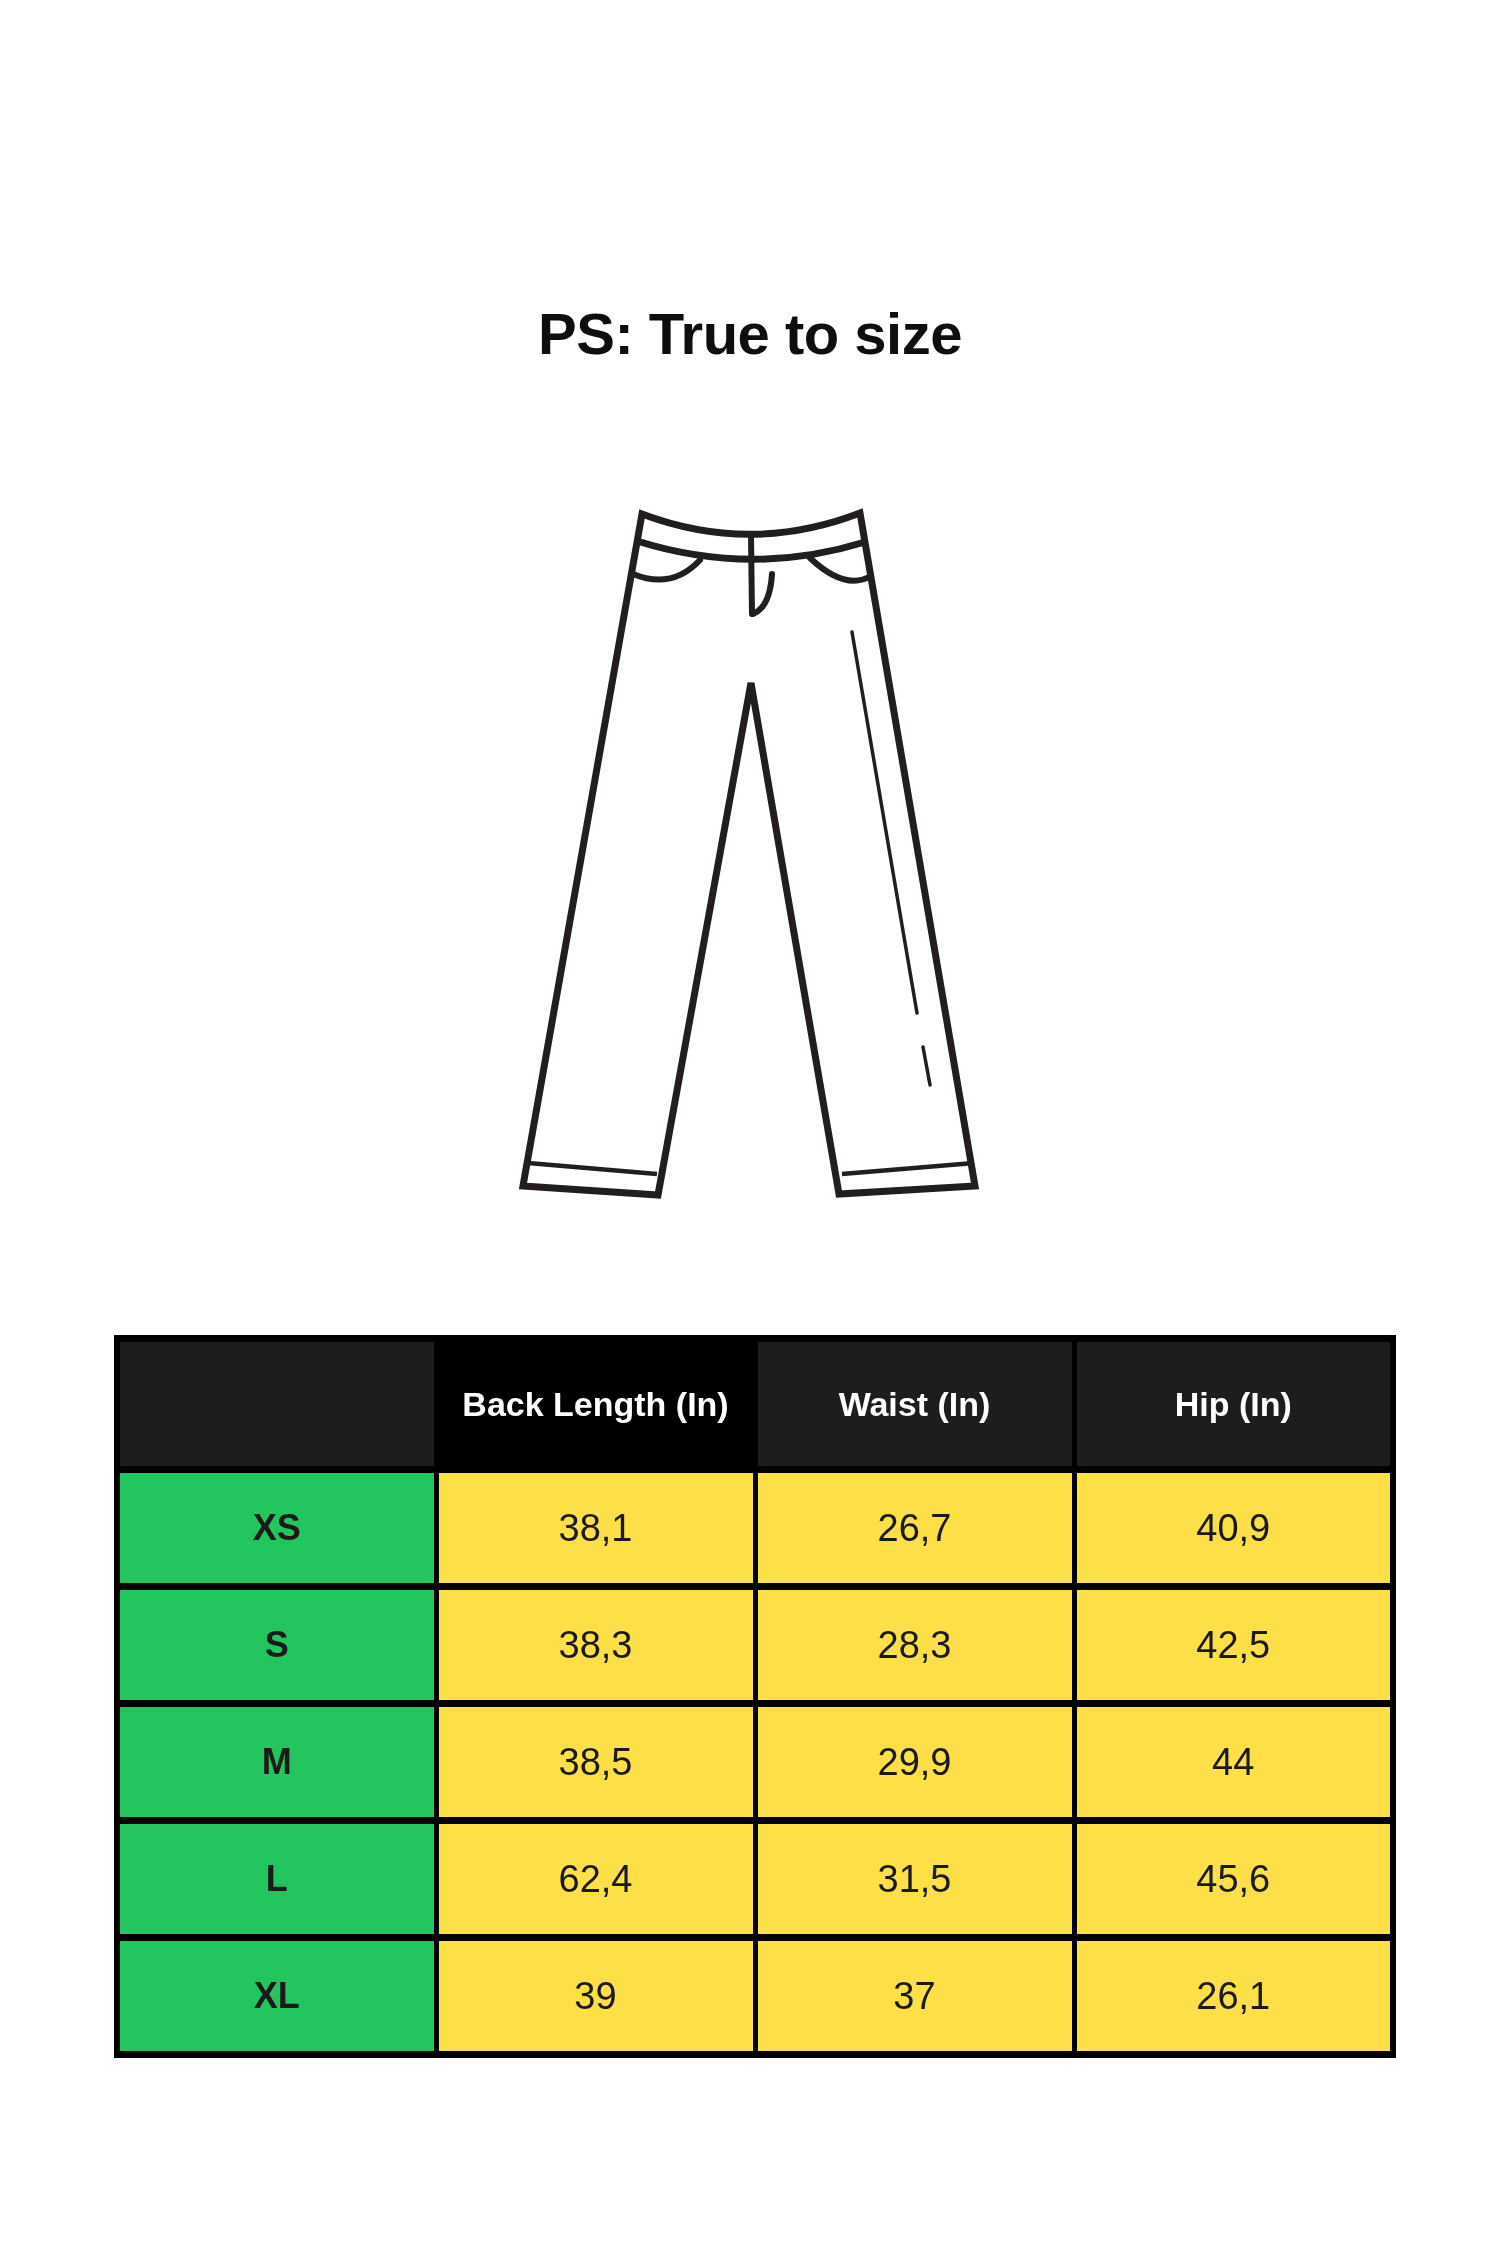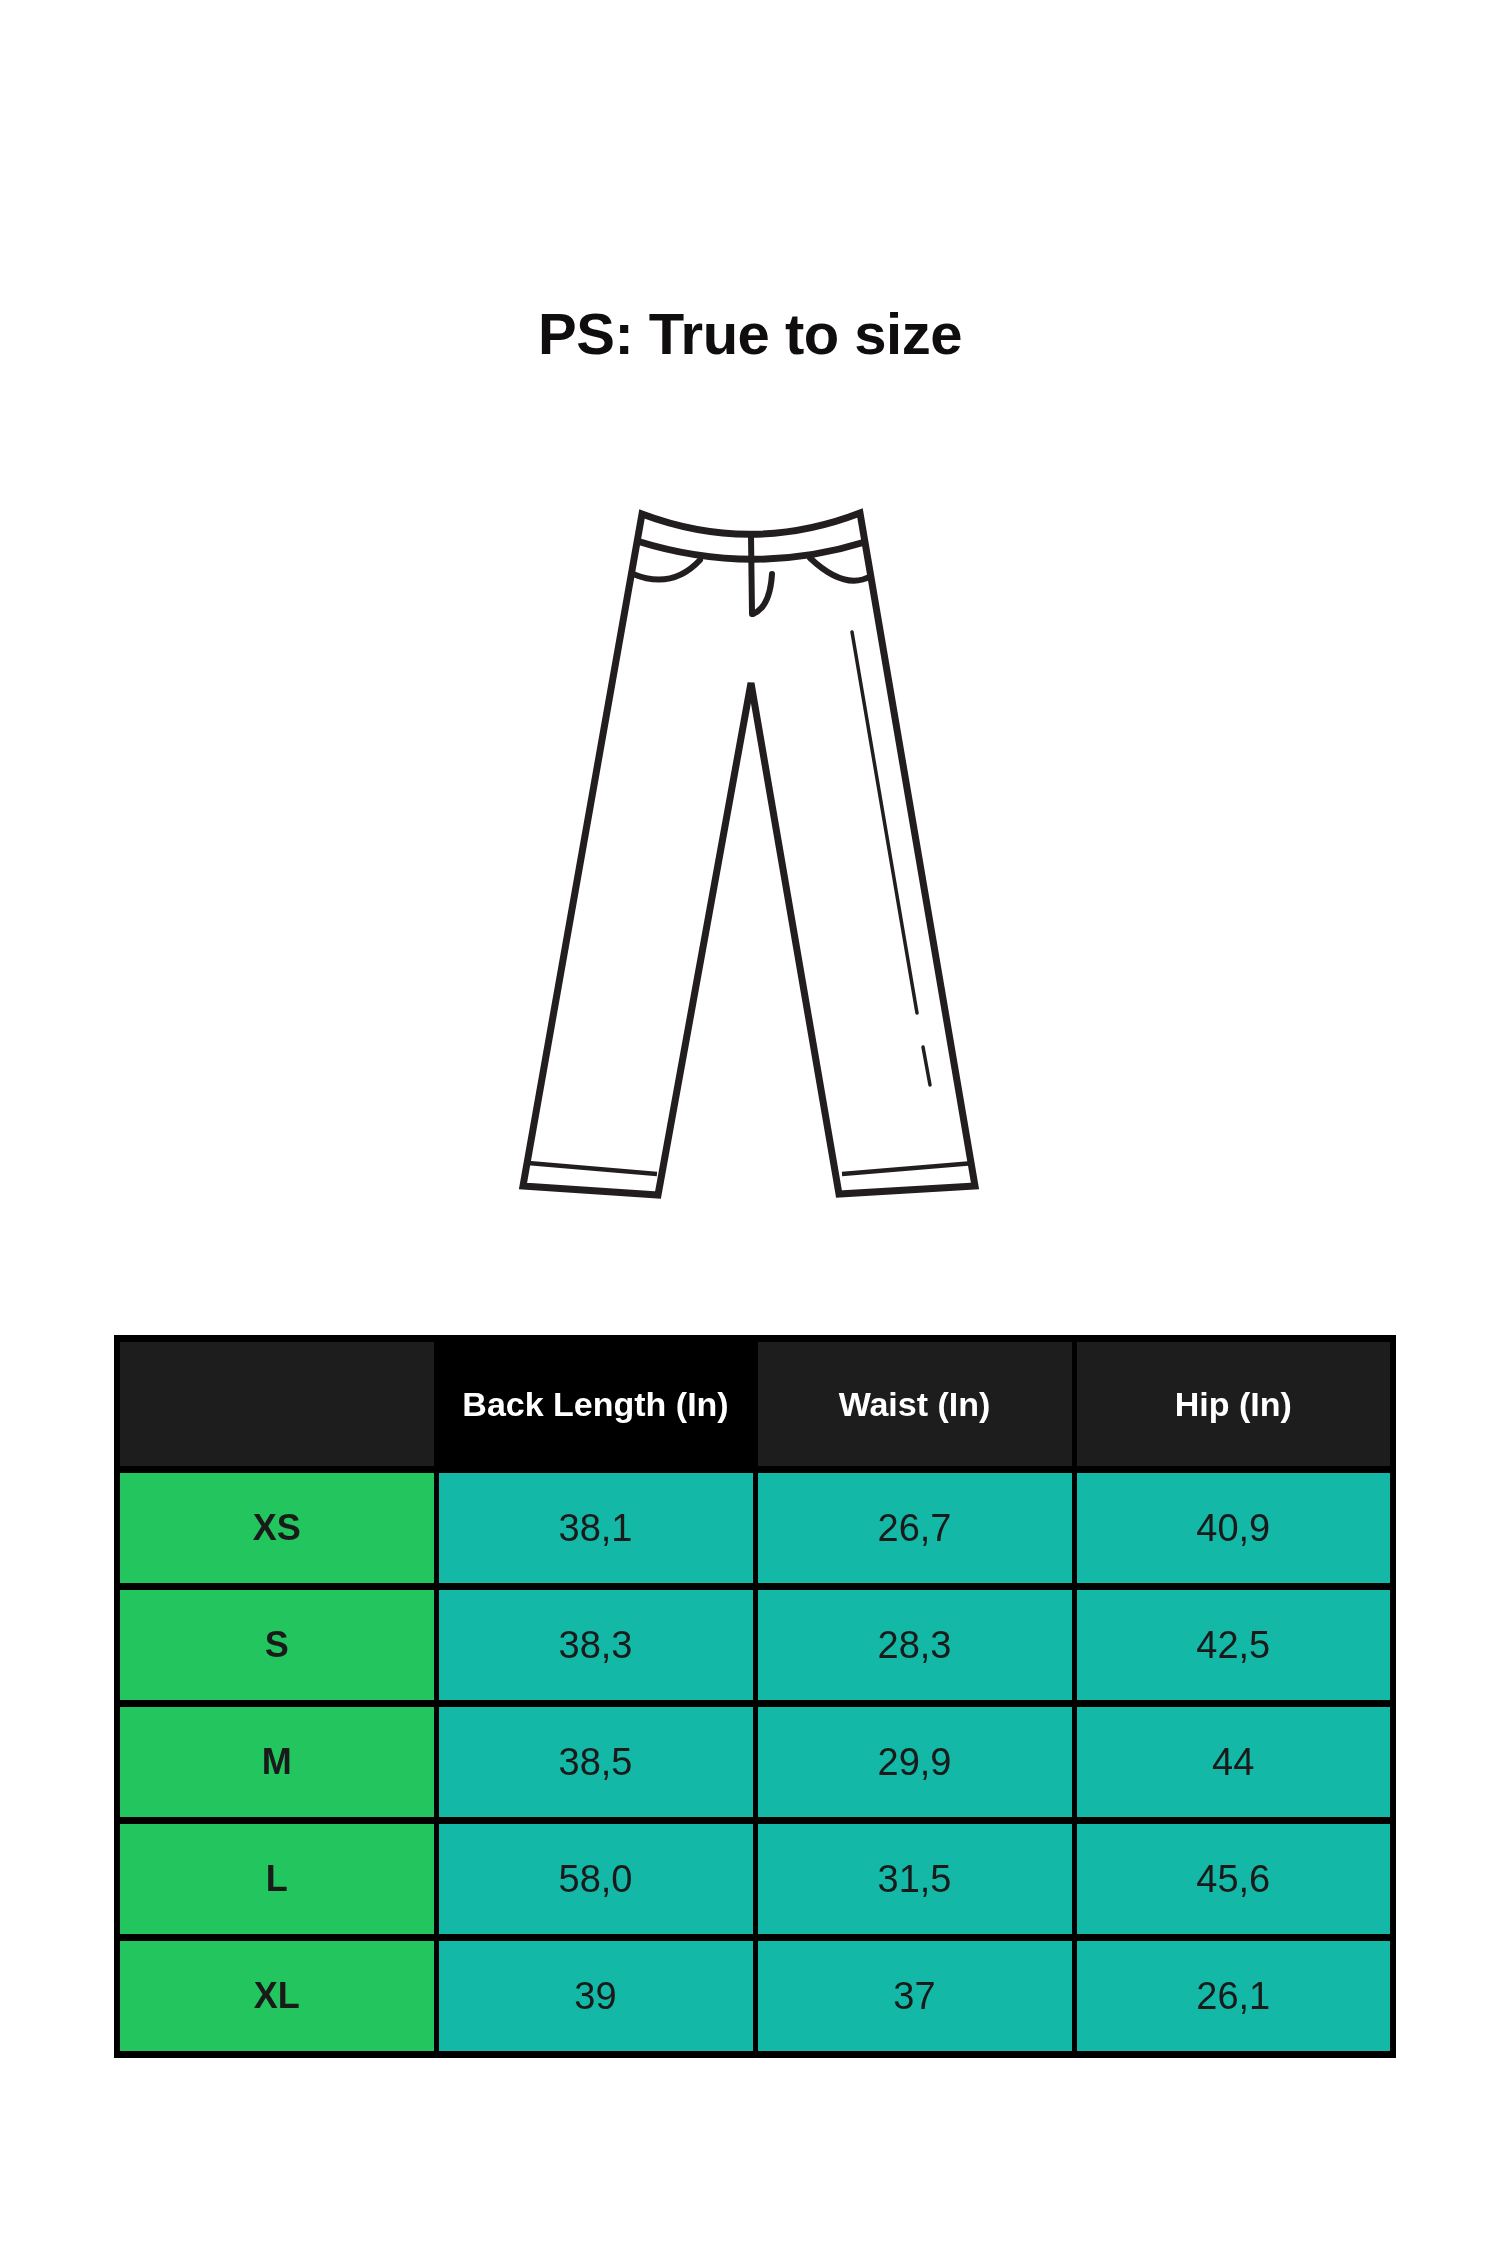--- a/index.html
+++ b/index.html
@@ -62,21 +62,21 @@
   .size-chart thead th.highlight{
     background:#000000;
   }
   .size-chart tbody th{
     background:#22c55e;
     color:#1a1a1a;
     font-size:36px;
     font-weight:bold;
   }
   .size-chart tbody td{
-    background:#14b8a6;
+    background:#fde047;
     color:#1a1a1a;
     font-size:38px;
     font-weight:normal;
   }
 </style>
 </head>
 <body>
 
 <div id="page">
 
@@ -133,21 +133,21 @@
         <td>42,5</td>
       </tr>
       <tr>
         <th>M</th>
         <td>38,5</td>
         <td>29,9</td>
         <td>44</td>
       </tr>
       <tr>
         <th>L</th>
-        <td>58,0</td>
+        <td>62,4</td>
         <td>31,5</td>
         <td>45,6</td>
       </tr>
       <tr>
         <th>XL</th>
         <td>39</td>
         <td>37</td>
         <td>26,1</td>
       </tr>
     </tbody>

